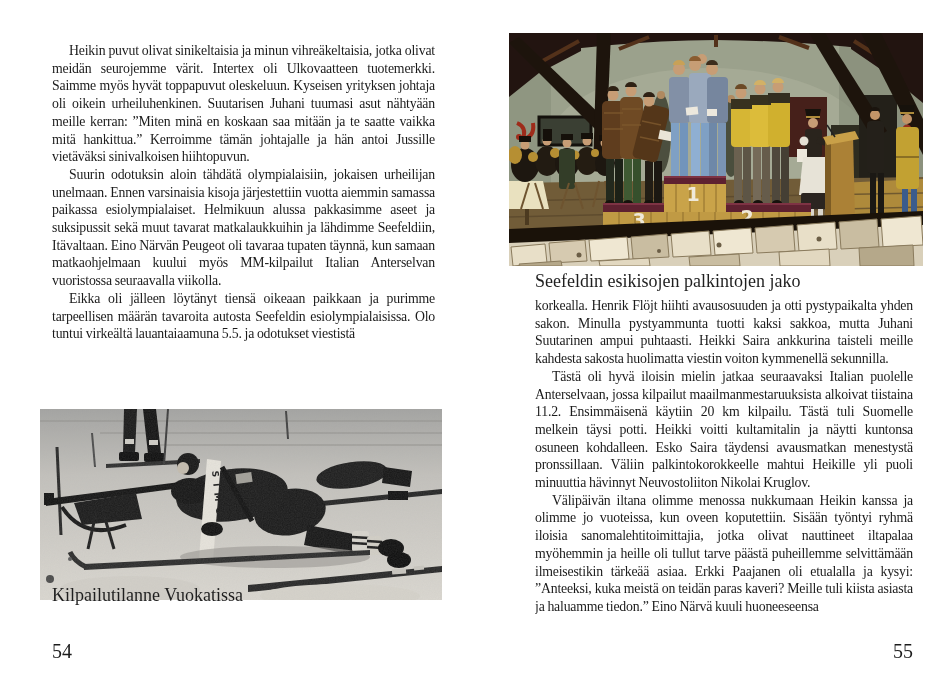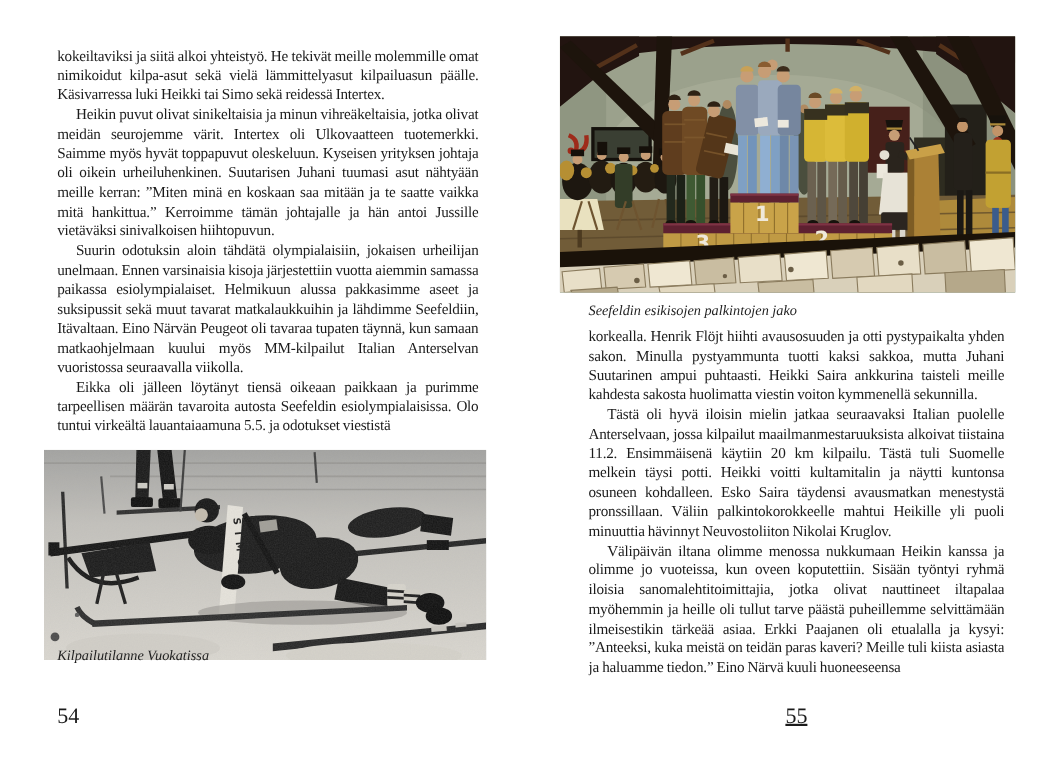--- a/index.html
+++ b/index.html
@@ -15,36 +15,35 @@
   }
   .page-text p{margin:0;}
   .page-text p.indent{text-indent:17px;}
   #left-text{left:52px;top:42px;width:383px;height:370px;}
   #right-text{left:535px;top:297px;width:378px;height:342px;}
   .photo{position:absolute;overflow:hidden;background:#ccc;}
   #left-photo{left:40px;top:409px;width:402px;height:191px;background:#c4c2bd;}
   #right-photo{left:509px;top:33px;width:414px;height:233px;background:#9ba18c;}
   .photo svg{display:block;}
   .caption{
-    position:absolute;font-style:italic;font-size:13px;line-height:15px;
+    position:absolute;font-size:18px;line-height:15px;
     color:#1f1f1f;letter-spacing:0;
   }
   #left-caption{left:52px;top:588px;width:380px;}
   #right-caption{left:535px;top:274px;width:378px;}
   .pagenum{position:absolute;font-size:20px;color:#1b1b1b;}
   #pagenum-left{left:52px;top:640px;}
-  #pagenum-right{left:535px;top:640px;width:378px;text-align:center;text-decoration:underline;}
+  #pagenum-right{left:535px;top:640px;width:378px;text-align:right;}
 </style>
 </head>
 <body>
 
 <div>
 
   <div id="left-text" class="page-text">
-    <p>kokeiltaviksi ja siitä alkoi yhteistyö. He tekivät meille molemmille omat nimikoidut kilpa-asut sekä vielä lämmittelyasut kilpailuasun päälle. Käsivarressa luki Heikki tai Simo sekä reidessä Intertex.</p>
     <p class="indent">Heikin puvut olivat sinikeltaisia ja minun vihreäkeltaisia, jotka olivat meidän seurojemme värit. Intertex oli Ulkovaatteen tuotemerkki. Saimme myös hyvät toppapuvut oleskeluun. Kyseisen yrityksen johtaja oli oikein urheiluhenkinen. Suutarisen Juhani tuumasi asut nähtyään meille kerran: ”Miten minä en koskaan saa mitään ja te saatte vaikka mitä hankittua.” Kerroimme tämän johtajalle ja hän antoi Jussille vietäväksi sinivalkoisen hiihtopuvun.</p>
     <p class="indent">Suurin odotuksin aloin tähdätä olympialaisiin, jokaisen urheilijan unelmaan. Ennen varsinaisia kisoja järjestettiin vuotta aiemmin samassa paikassa esiolympialaiset. Helmikuun alussa pakkasimme aseet ja suksipussit sekä muut tavarat matkalaukkuihin ja lähdimme Seefeldiin, Itävaltaan. Eino Närvän Peugeot oli tavaraa tupaten täynnä, kun samaan matkaohjelmaan kuului myös MM-kilpailut Italian Anterselvan vuoristossa seuraavalla viikolla.</p>
     <p class="indent">Eikka oli jälleen löytänyt tiensä oikeaan paikkaan ja purimme tarpeellisen määrän tavaroita autosta Seefeldin esiolympialaisissa. Olo tuntui virkeältä lauantaiaamuna 5.5. ja odotukset viestistä</p>
   </div>
 
   <div id="left-photo" class="photo">
     <svg width="402" height="191" viewBox="0 0 402 191" xmlns="http://www.w3.org/2000/svg">
       <defs>
         <linearGradient id="snow" x1="0" y1="0" x2="0" y2="1">
           <stop offset="0" stop-color="#a3a3a1"></stop>

